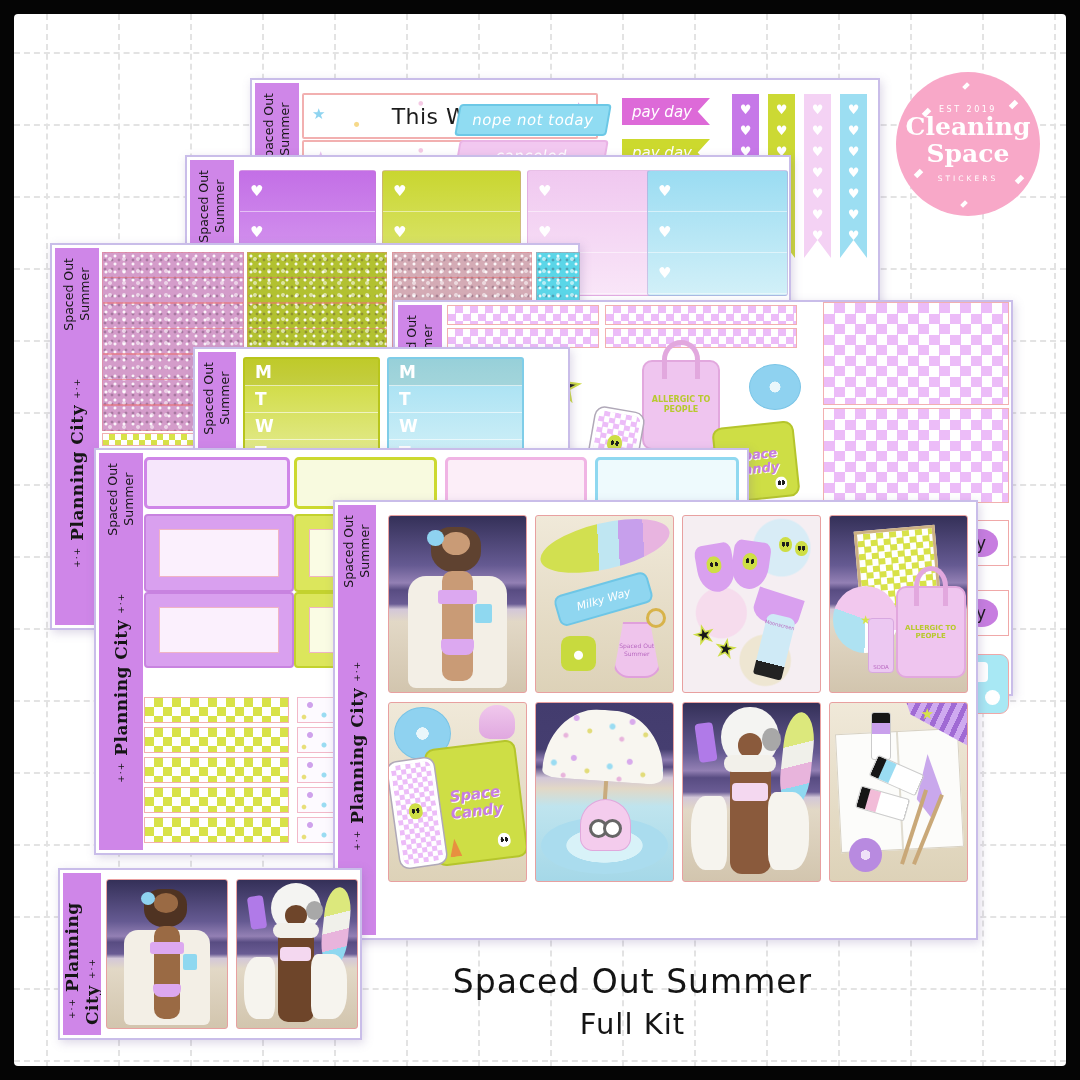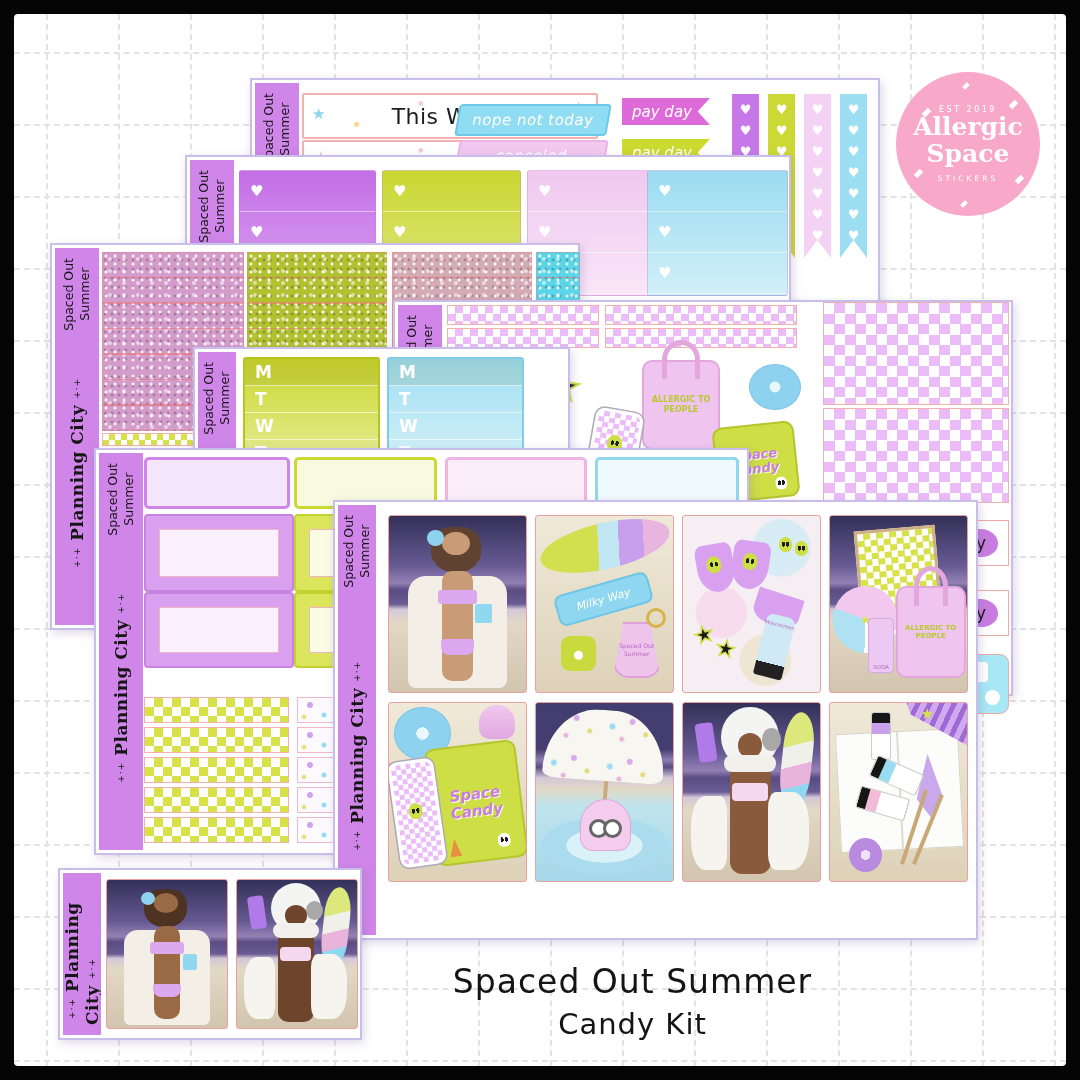--- a/index.html
+++ b/index.html
@@ -575,28 +575,28 @@
       <div class="el" style="left:30%;top:29%;width:38%;height:10%;background:#f2f0ea;border-radius:8px"></div>
       <div class="el" style="left:36%;top:45%;width:26%;height:10%;background:#f4d8f0;border-radius:4px"></div>
       <div class="el" style="left:10%;top:11%;width:13%;height:22%;background:#b07ae8;border-radius:4px;transform:rotate(-8deg)"></div>
       <div class="el" style="left:6%;top:52%;width:26%;height:42%;background:#f6f4ee;border-radius:40% 20% 20% 40%"></div>
       <div class="el" style="left:62%;top:50%;width:30%;height:44%;background:#f6f4ee;border-radius:20% 40% 40% 20%"></div>
     </div>
   </div>
 
   <div class="logo">
     <div class="est">EST 2019</div>
-    <div class="nm">Allergic</div>
+    <div class="nm">Cleaning</div>
     <div class="nm">Space</div>
     <div class="sub">STICKERS</div>
     <div class="spark" style="left:28px;top:38px"></div>
     <div class="spark" style="right:24px;top:30px"></div>
     <div class="spark" style="left:20px;bottom:40px"></div>
     <div class="spark" style="right:18px;bottom:34px"></div>
     <div class="spark" style="left:68px;top:12px;width:4px;height:4px"></div>
     <div class="spark" style="left:66px;bottom:10px;width:4px;height:4px"></div>
   </div>
 
   <div class="title">
     <div class="t1">Spaced Out Summer</div>
-    <div class="t2">Candy Kit</div>
+    <div class="t2">Full Kit</div>
   </div>
 </div>
 
 </body></html>

